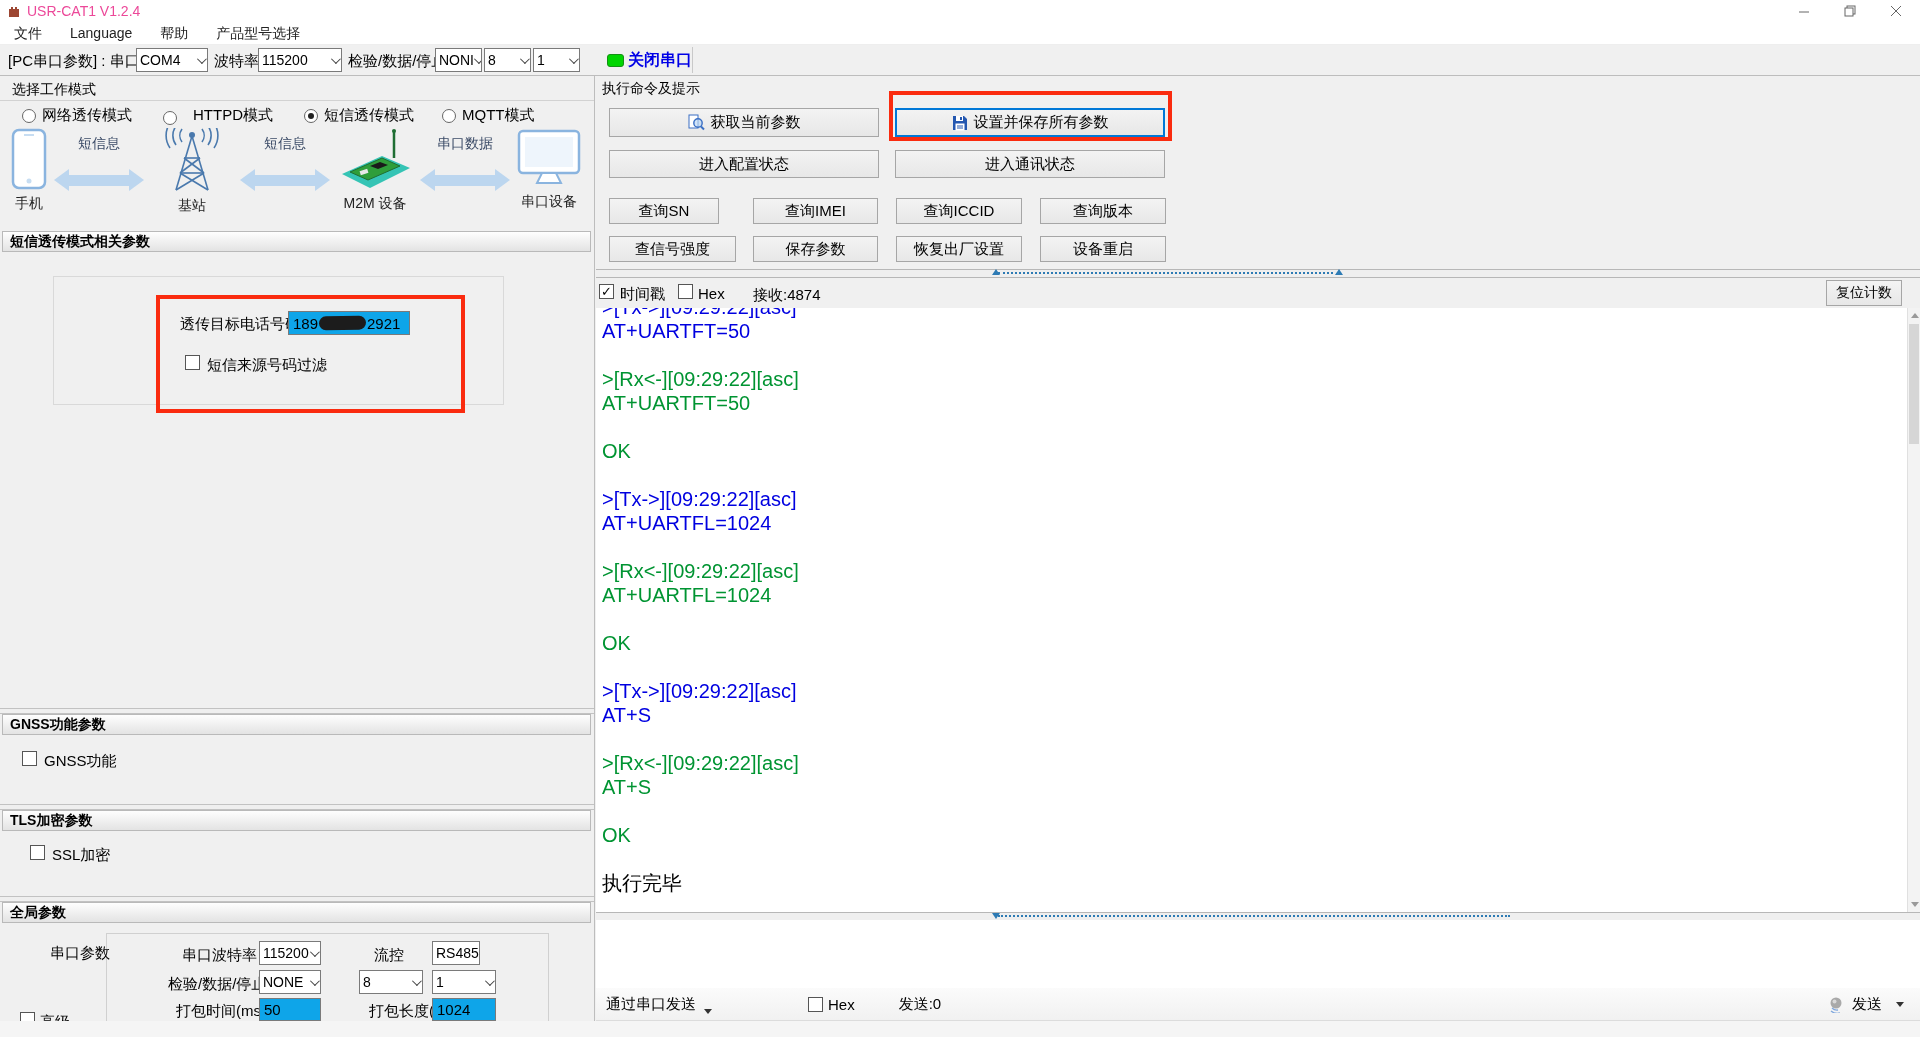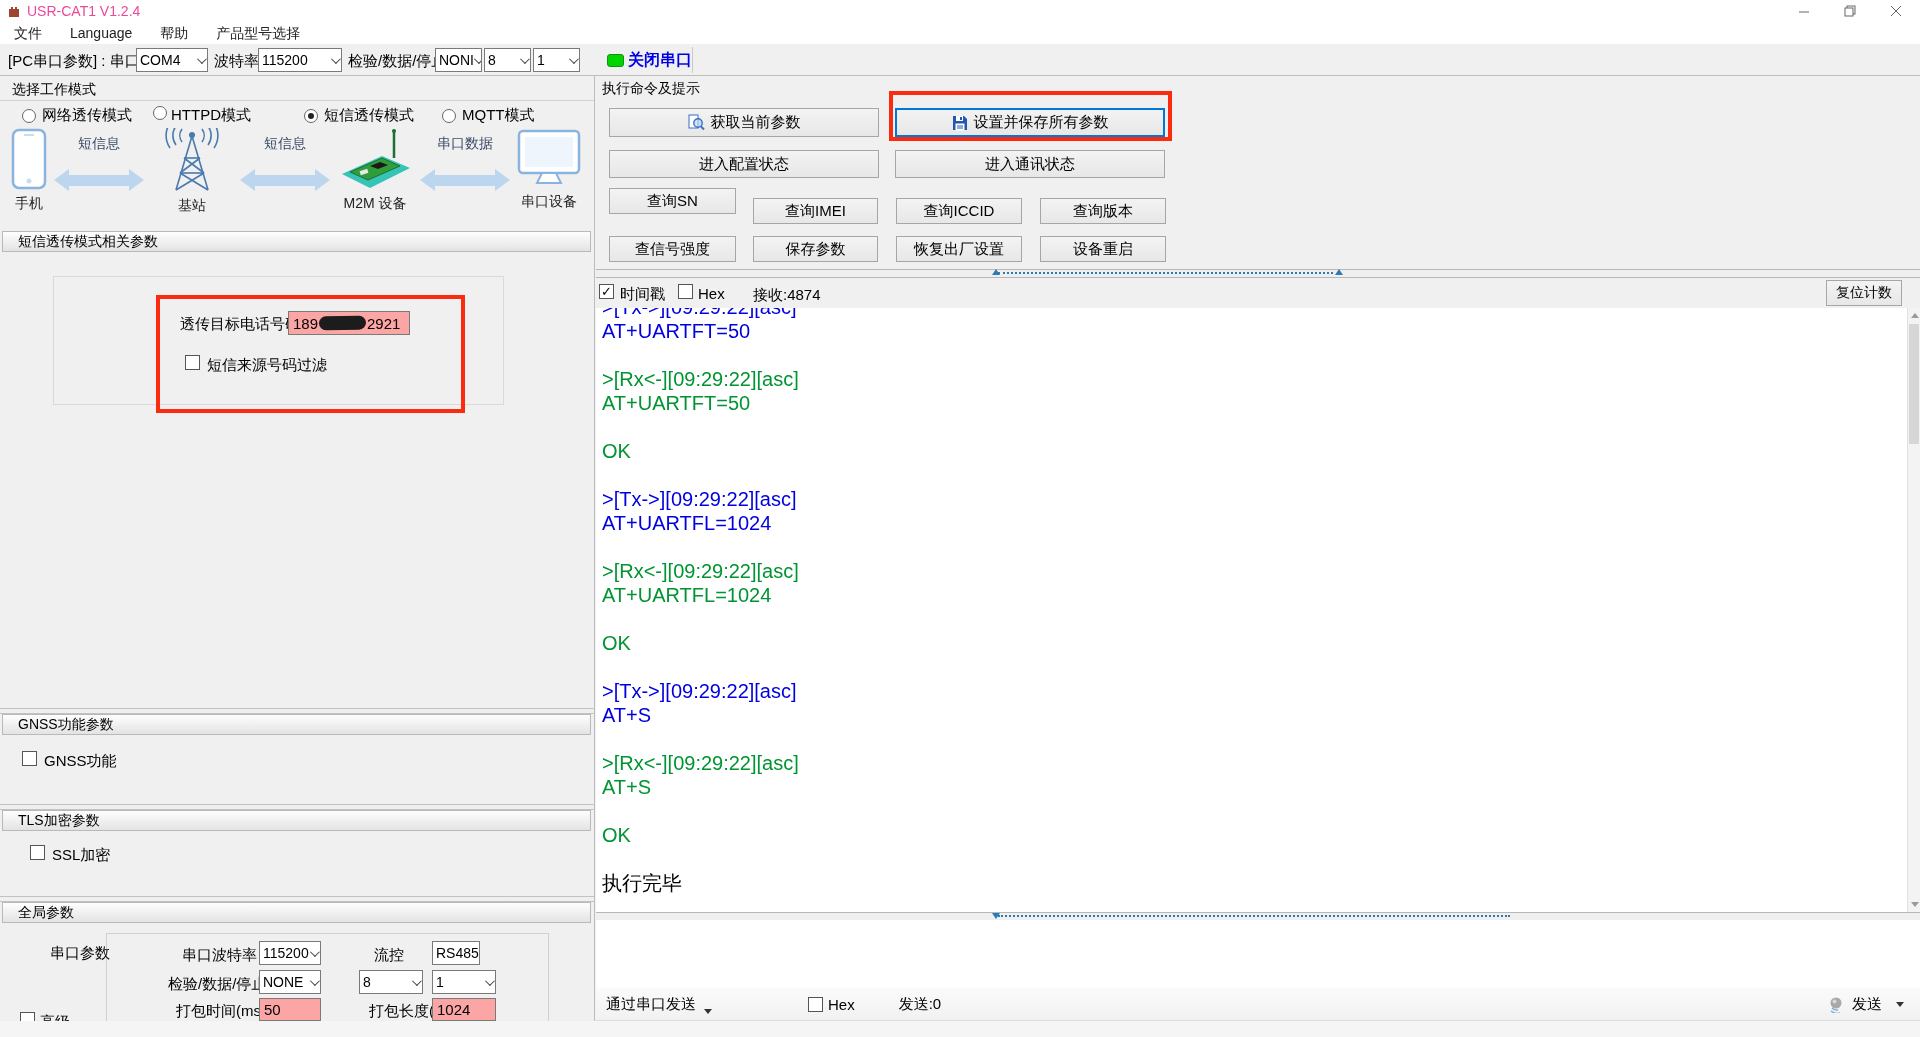--- a/index.html
+++ b/index.html
@@ -15,28 +15,28 @@
   .tlabel{position:absolute;top:7px;font-size:15px;}
   .sel{position:absolute;display:flex;align-items:center;background:#fff;border:1px solid #7a7a7a;
        box-sizing:border-box;height:24px;padding:0 3px;font-size:14px;overflow:hidden;white-space:nowrap;}
   .sel::after{content:"";min-width:6px;width:6px;height:6px;border-right:1.4px solid #444;border-bottom:1.4px solid #444;
        transform:rotate(45deg) translateY(-2px);margin-left:auto;}
   .led{position:absolute;width:15px;height:11px;border-radius:3px;background:#00d500;border:1px solid #149114;}
   .closeport{position:absolute;color:#0000e6;font-weight:bold;font-size:16px;}
   .vsep{position:absolute;width:1px;background:#c9c9c9;}
   
   .bar{position:absolute;left:2px;width:589px;height:21px;background:linear-gradient(#fefefe,#e3e3e3);
-       border:1px solid #b9b9b9;box-sizing:border-box;font-size:14px;line-height:18px;padding-left:15px;}
+       border:1px solid #b9b9b9;box-sizing:border-box;font-size:14px;line-height:18px;padding-left:7px;font-weight:bold;}
   .splitline{position:absolute;left:0;width:594px;height:4px;border-top:1px solid #c2c2c2;border-bottom:1px solid #c2c2c2;background:#efefef;}
   .cb{position:absolute;width:15px;height:15px;background:#fff;border:1px solid #555;box-sizing:border-box;text-align:center;}
   .cb.checked::after{content:"✓";font-size:13px;font-weight:bold;line-height:13px;display:block;}
   .radio{width:14px;height:14px;border:1px solid #666;border-radius:50%;background:#fff;box-sizing:border-box;position:relative;flex:none;}
   .radio.on::after{content:"";position:absolute;left:3px;top:3px;width:6px;height:6px;border-radius:50%;background:#222;}
   .lbl{position:absolute;font-size:15px;white-space:nowrap;}
-  .inputbox{position:absolute;background:#fca5a5;border:1px solid #7a7a7a;box-sizing:border-box;display:flex;align-items:center;padding:0 4px;font-size:15px;}
+  .inputbox{position:absolute;background:#0ea5e9;border:1px solid #7a7a7a;box-sizing:border-box;display:flex;align-items:center;padding:0 4px;font-size:15px;}
   .btn{position:absolute;background:linear-gradient(#f3f3f3,#e7e7e7);border:1px solid #a6a6a6;box-sizing:border-box;
        display:flex;align-items:center;justify-content:center;font-size:15px;gap:6px;}
   .btn.focus{border:2px solid #0078d7;}
   .annot{position:absolute;border:4px solid #fa2b0f;box-sizing:border-box;z-index:60;pointer-events:none;}
   
   .diagram{position:absolute;left:10px;top:128px;width:572px;height:96px;display:flex;align-items:flex-start;justify-content:space-between;}
   .dnode{display:flex;flex-direction:column;align-items:center;}
   .dnode .nlabel{font-size:14px;color:#222;margin-top:3px;}
   .dlink{display:flex;flex-direction:column;align-items:center;flex:1;padding:0 6px;}
   .dlink .llabel{font-size:14px;color:#3a4a66;margin-top:7px;height:20px;}
@@ -127,21 +127,21 @@
 
   <div class="vsep" style="left:594px;top:76px;height:961px;background:#bdbdbd"></div>
 
   <span class="lbl" style="left:12px;top:81px;font-size:14px">选择工作模式</span>
   <div style="position:absolute;left:0;top:100px;width:594px;height:1px;background:#d2d2d2"></div>
 
   <div style="position:absolute;left:22px;top:106px;display:flex;align-items:center;gap:6px">
     <span class="radio"></span>
     <span>网络透传模式</span>
   </div>
-  <div style="position:absolute;left:153px;top:106px;display:flex;align-items:flex-start;gap:4px">
+  <div style="position:absolute;left:163px;top:106px;display:flex;align-items:flex-end;gap:16px">
     <span class="radio"></span>
     <span>HTTPD模式</span>
   </div>
   <div style="position:absolute;left:304px;top:106px;display:flex;align-items:center;gap:6px">
     <span class="radio on"></span>
     <span>短信透传模式</span>
   </div>
   <div style="position:absolute;left:442px;top:106px;display:flex;align-items:center;gap:6px">
     <span class="radio"></span>
     <span>MQTT模式</span>
@@ -316,21 +316,21 @@
   </div>
   <div class="annot" style="left:889px;top:91px;width:283px;height:50px"></div>
 
   <div class="btn" style="left:609px;top:150px;width:270px;height:28px">
       <span>进入配置状态</span>
     </div>
   <div class="btn" style="left:895px;top:150px;width:270px;height:28px">
       <span>进入通讯状态</span>
     </div>
 
-  <div class="btn" style="left:609px;top:188px;width:127px;height:26px">
+  <div class="btn" style="left:609px;top:198px;width:110px;height:26px">
       <span>查询SN</span>
     </div>
   <div class="btn" style="left:753px;top:198px;width:125px;height:26px">
       <span>查询IMEI</span>
     </div>
   <div class="btn" style="left:896px;top:198px;width:126px;height:26px">
       <span>查询ICCID</span>
     </div>
   <div class="btn" style="left:1040px;top:198px;width:126px;height:26px">
       <span>查询版本</span>

